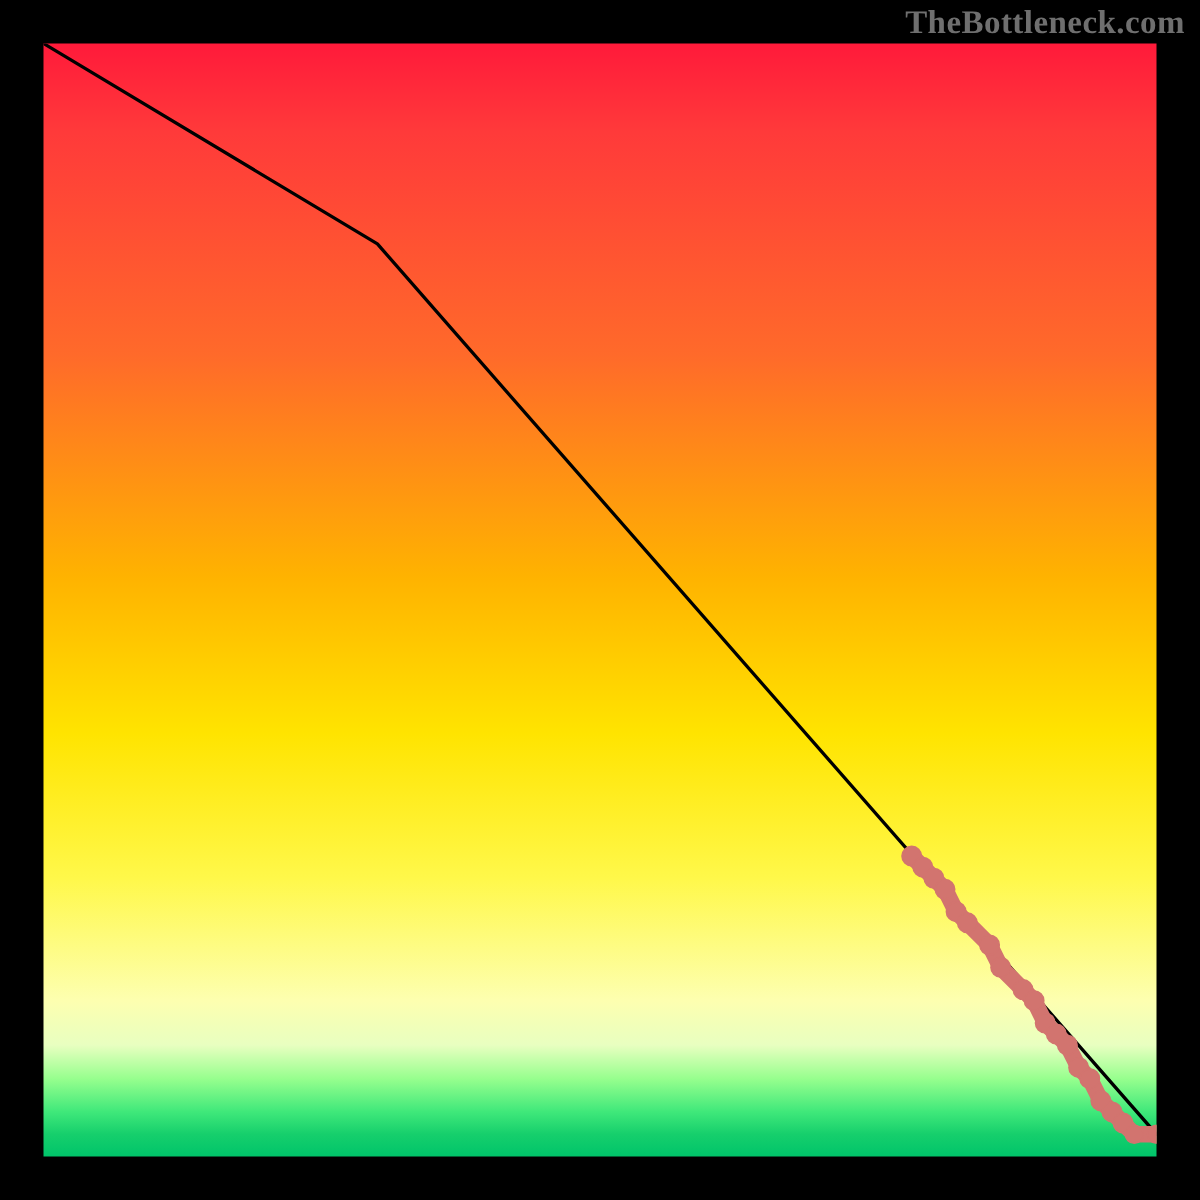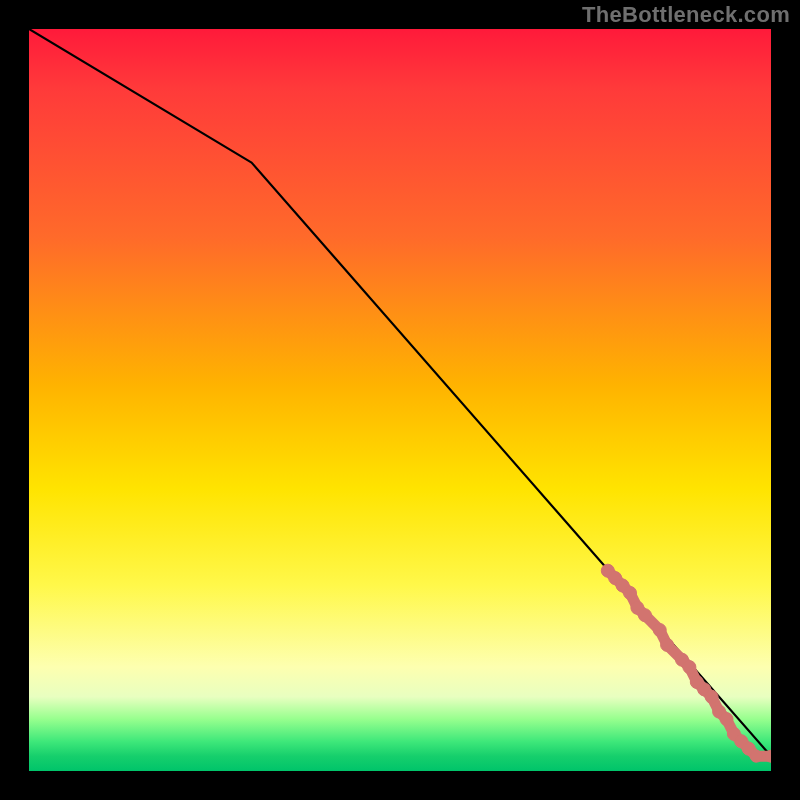--- a/index.html
+++ b/index.html
@@ -9,20 +9,21 @@
     height: 800px;
     background: #000;
     font-family: Arial, Helvetica, sans-serif;
     overflow: hidden;
   }
   .frame {
     position: relative;
     width: 800px;
     height: 800px;
     background: #000;
+    font-family: Liberation Serif, serif;
   }
   .watermark {
     position: absolute;
     top: 2px;
     right: 10px;
     color: #6f6f6f;
     font-size: 22px;
     font-weight: 600;
     letter-spacing: 0.3px;
     z-index: 5;

